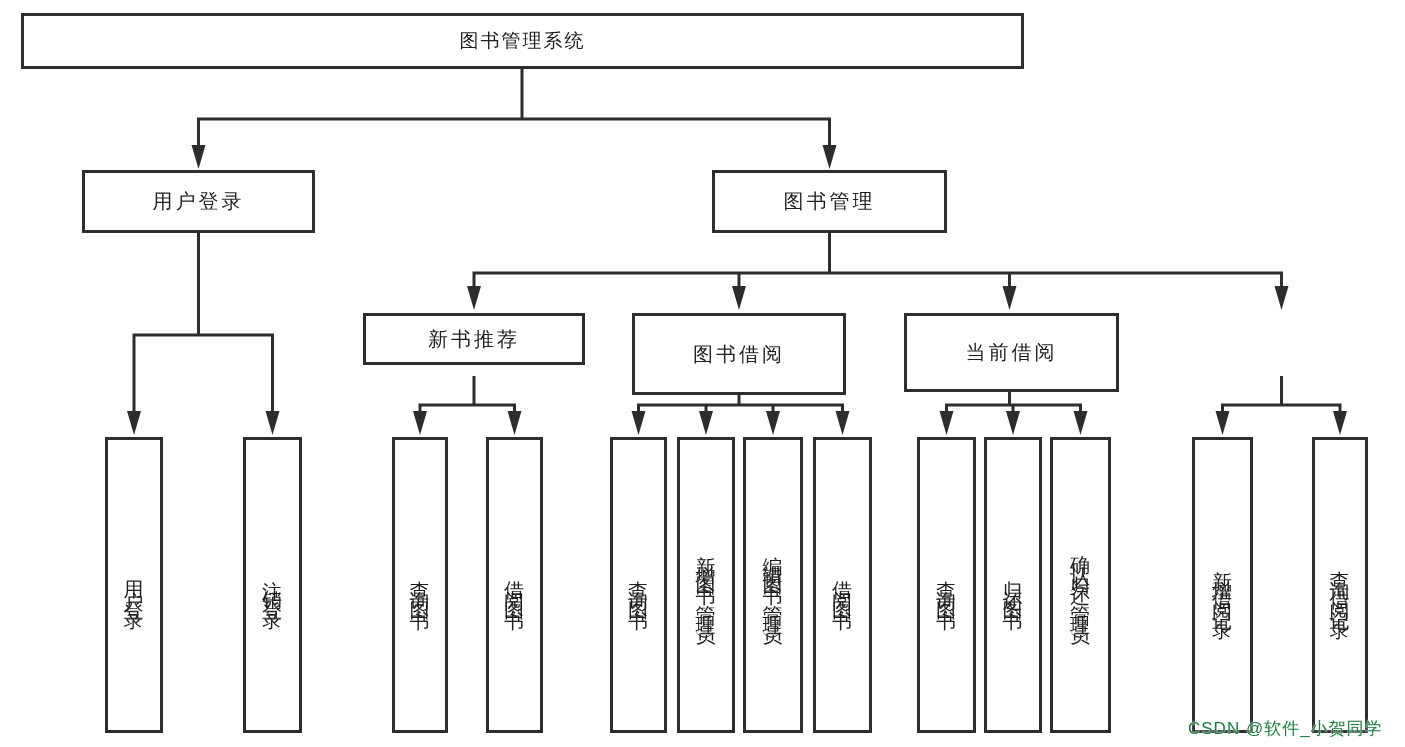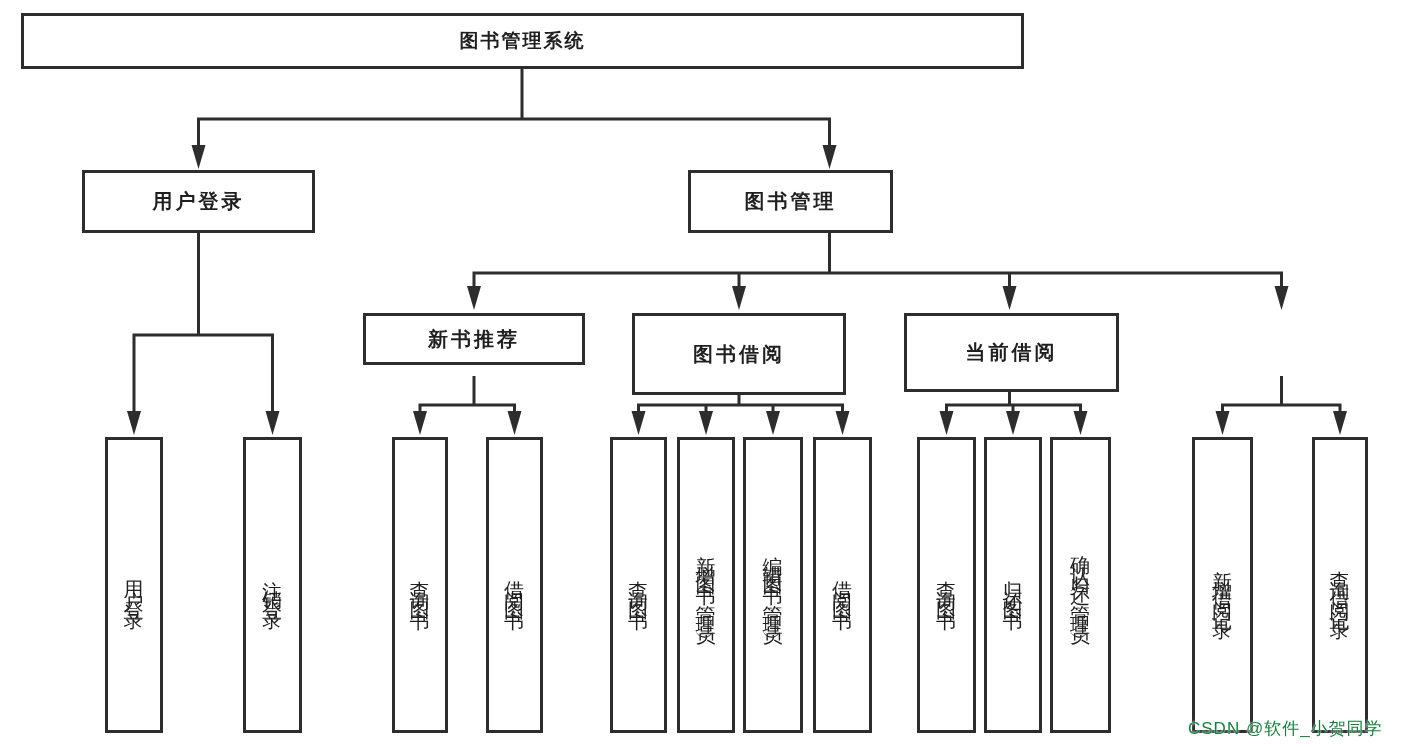--- a/index.html
+++ b/index.html
@@ -26,21 +26,20 @@
     display: flex;
     align-items: center;
     justify-content: center;
     z-index: 2;
   }
   .box span { display: block; }
   .h-label span {
     font-size: 20px;
     letter-spacing: 3px;
     white-space: nowrap;
-    font-weight: bold;
   }
   .root-box span {
     font-size: 19px;
     letter-spacing: 2px;
   }
   .leaf span {
     writing-mode: vertical-rl;
     text-orientation: mixed;
     font-size: 20px;
     letter-spacing: 10px;
@@ -106,21 +105,21 @@
     </g>
   </svg>
 
   <div class="box h-label root-box" style="left:21px; top:13px; width:1003px; height:56px">
     <span>图书管理系统</span>
   </div>
 
   <div class="box h-label" style="left:82px; top:170px; width:233px; height:63px">
     <span>用户登录</span>
   </div>
-  <div class="box h-label" style="left:688px; top:170px; width:205px; height:63px">
+  <div class="box h-label" style="left:712px; top:170px; width:235px; height:63px">
     <span>图书管理</span>
   </div>
 
   <div class="box h-label" style="left:363px; top:313px; width:222px; height:52px">
     <span>新书推荐</span>
   </div>
   <div class="box h-label" style="left:632px; top:313px; width:214px; height:82px">
     <span>图书借阅</span>
   </div>
   <div class="box h-label" style="left:904px; top:313px; width:215px; height:79px">

